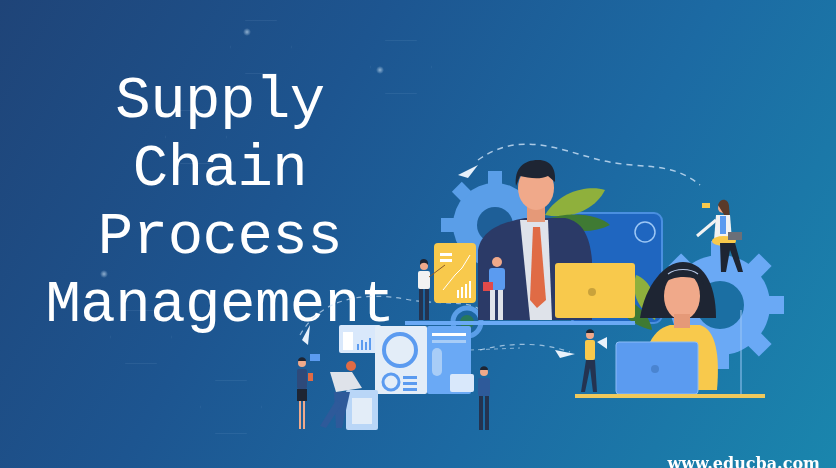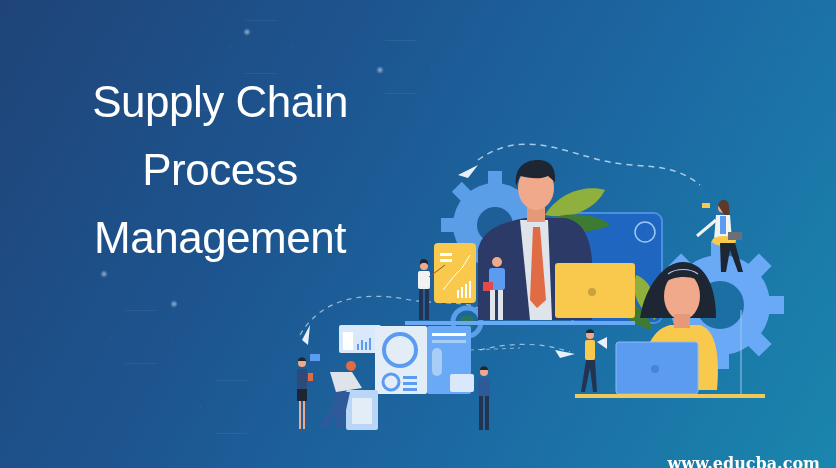--- a/index.html
+++ b/index.html
@@ -15,21 +15,21 @@
     clip-path: polygon(25% 0, 75% 0, 100% 50%, 75% 100%, 25% 100%, 0 50%);
     background: rgba(255,255,255,0.05);
   }
   .sparkle {
     position: absolute; width: 8px; height: 8px; border-radius: 50%;
     background: radial-gradient(circle, rgba(220,240,255,0.6) 0%, rgba(220,240,255,0) 70%);
   }
   .title {
     position: absolute; left: 40px; top: 68px; width: 360px;
     color: #ffffff; text-align: center;
-    font-family: Liberation Sans, sans-serif; font-size: 44px; line-height: 68px;
+    font-family: Liberation Mono, monospace; font-size: 59px; line-height: 68px;
     letter-spacing: -0.5px;
   }
   .title span { display: block; }
   .site {
     position: absolute; right: 16px; top: 432px;
     color: #ffffff; font-family: "DejaVu Serif", serif; font-weight: bold; font-size: 16px; margin-top: 22px;
   }
   svg.illustration { position: absolute; left: 0; top: 0; }
 </style>
 </head>

